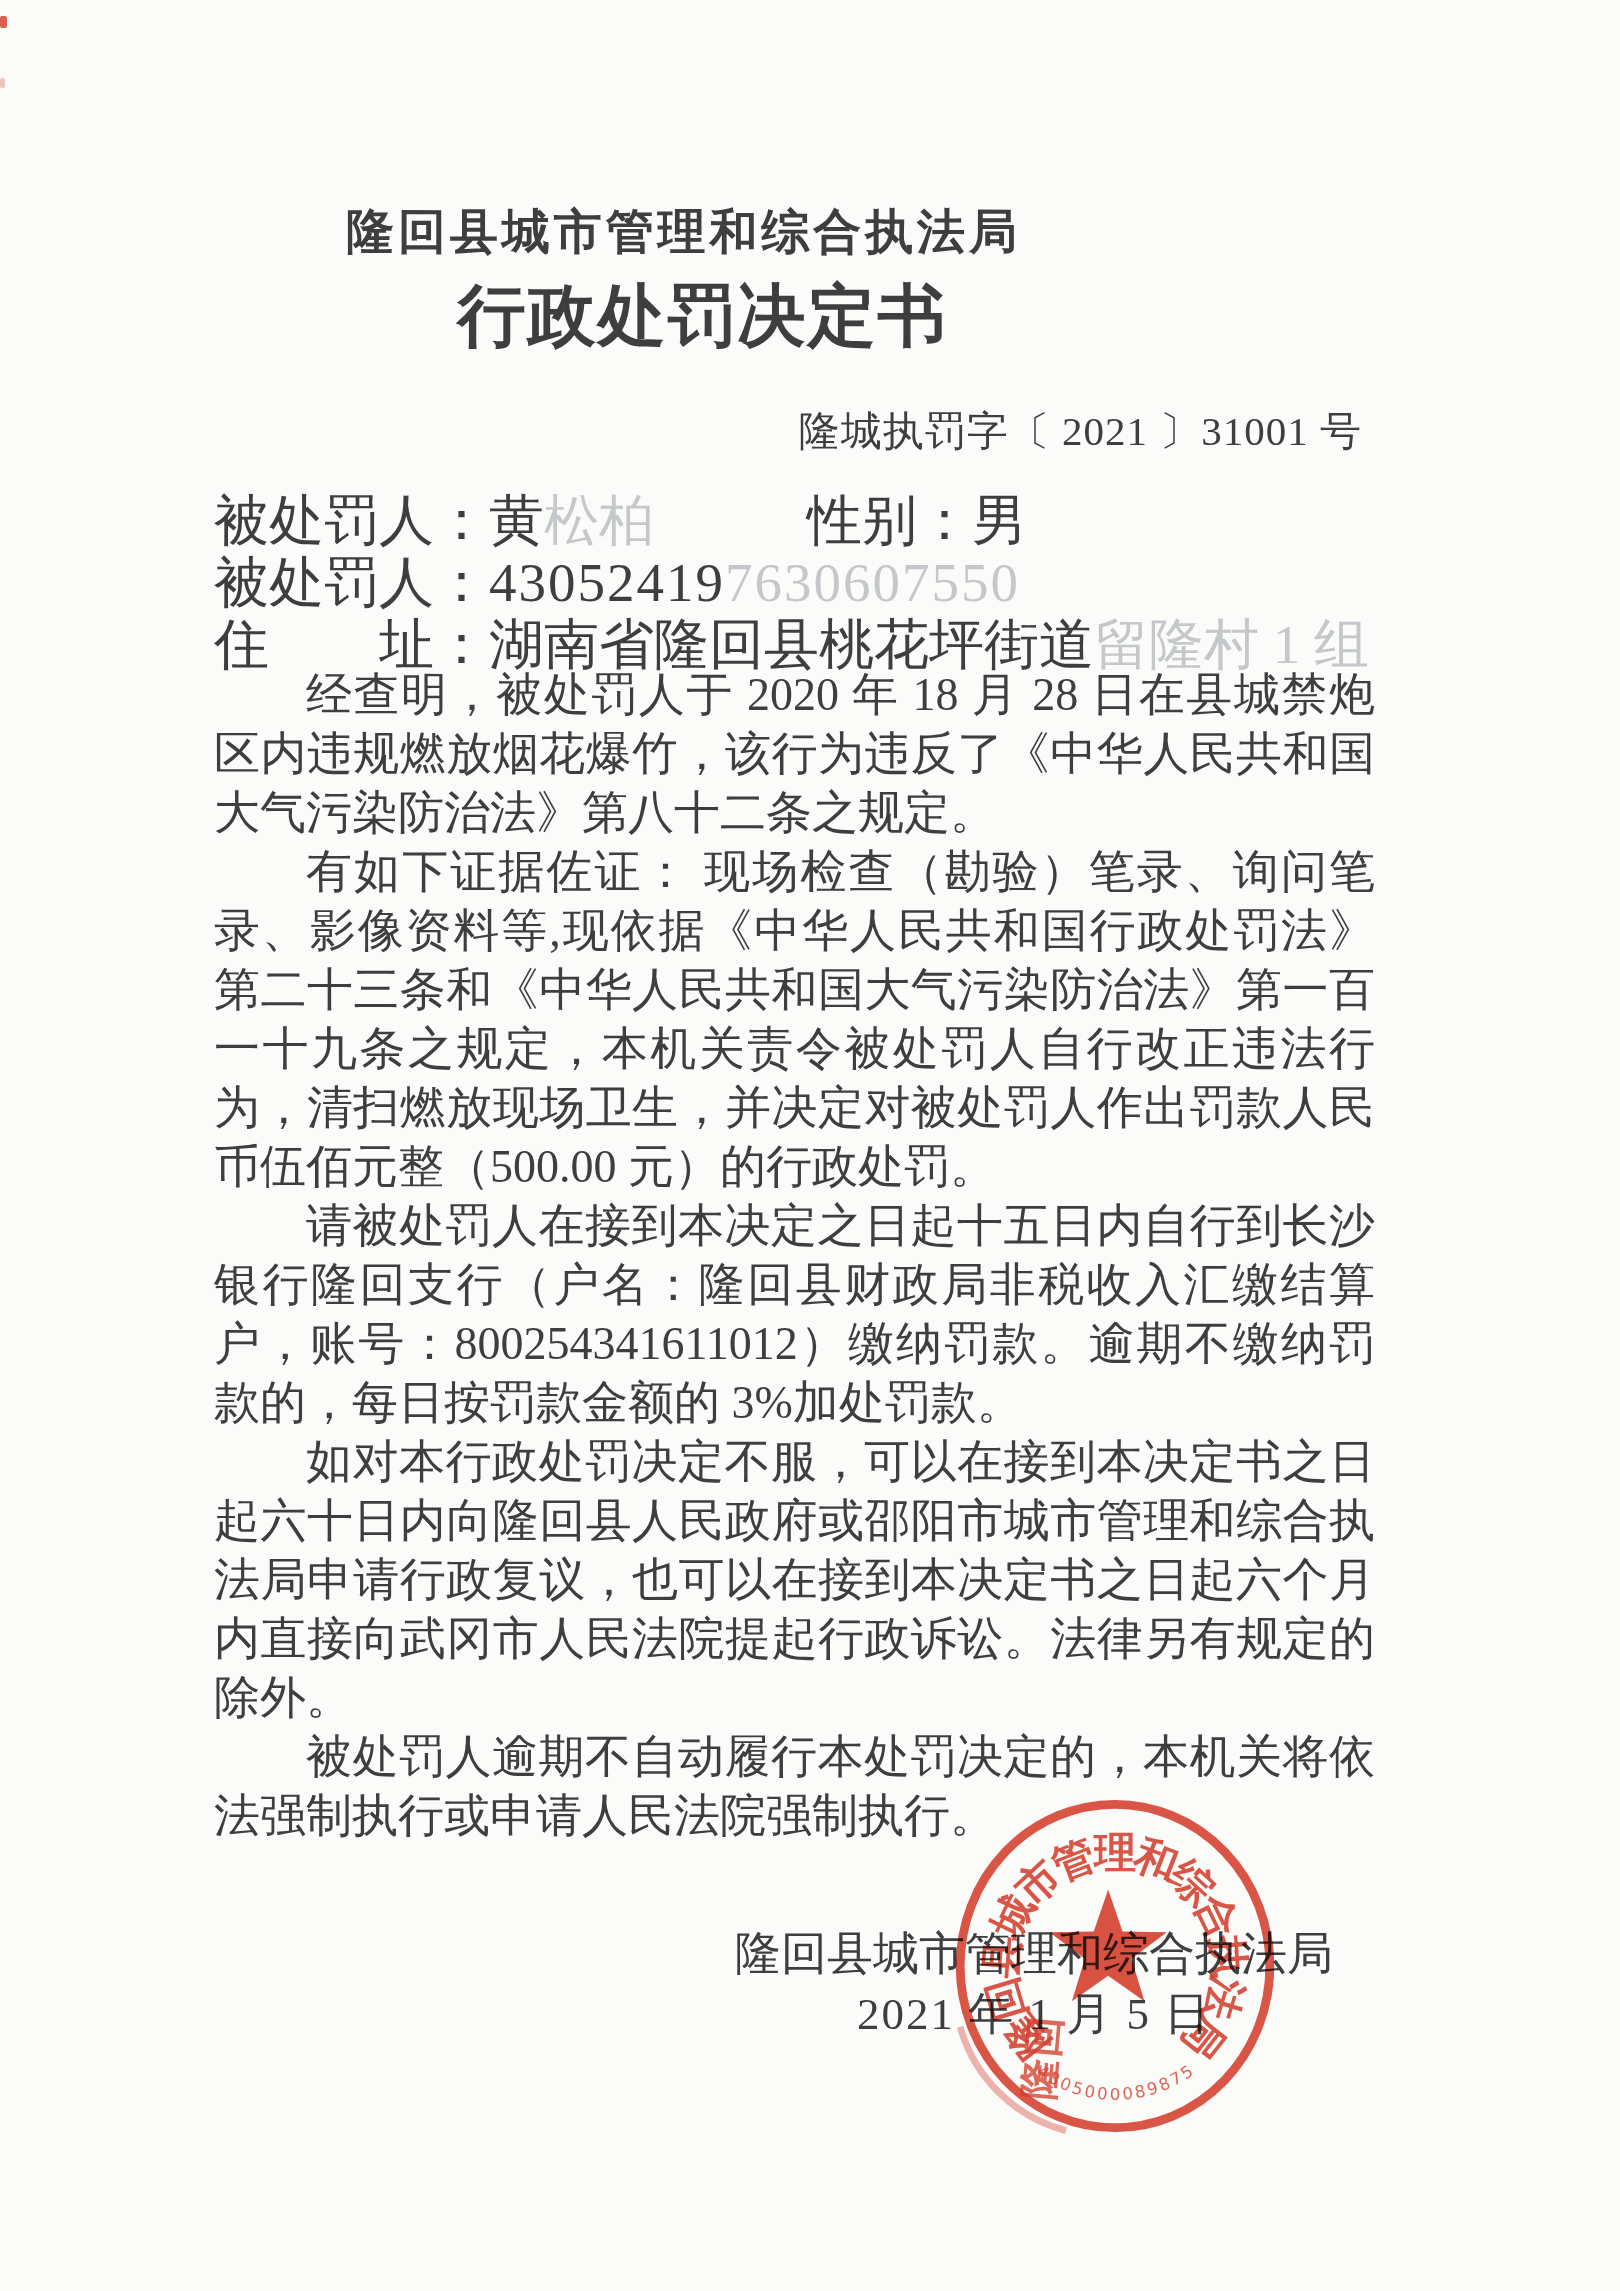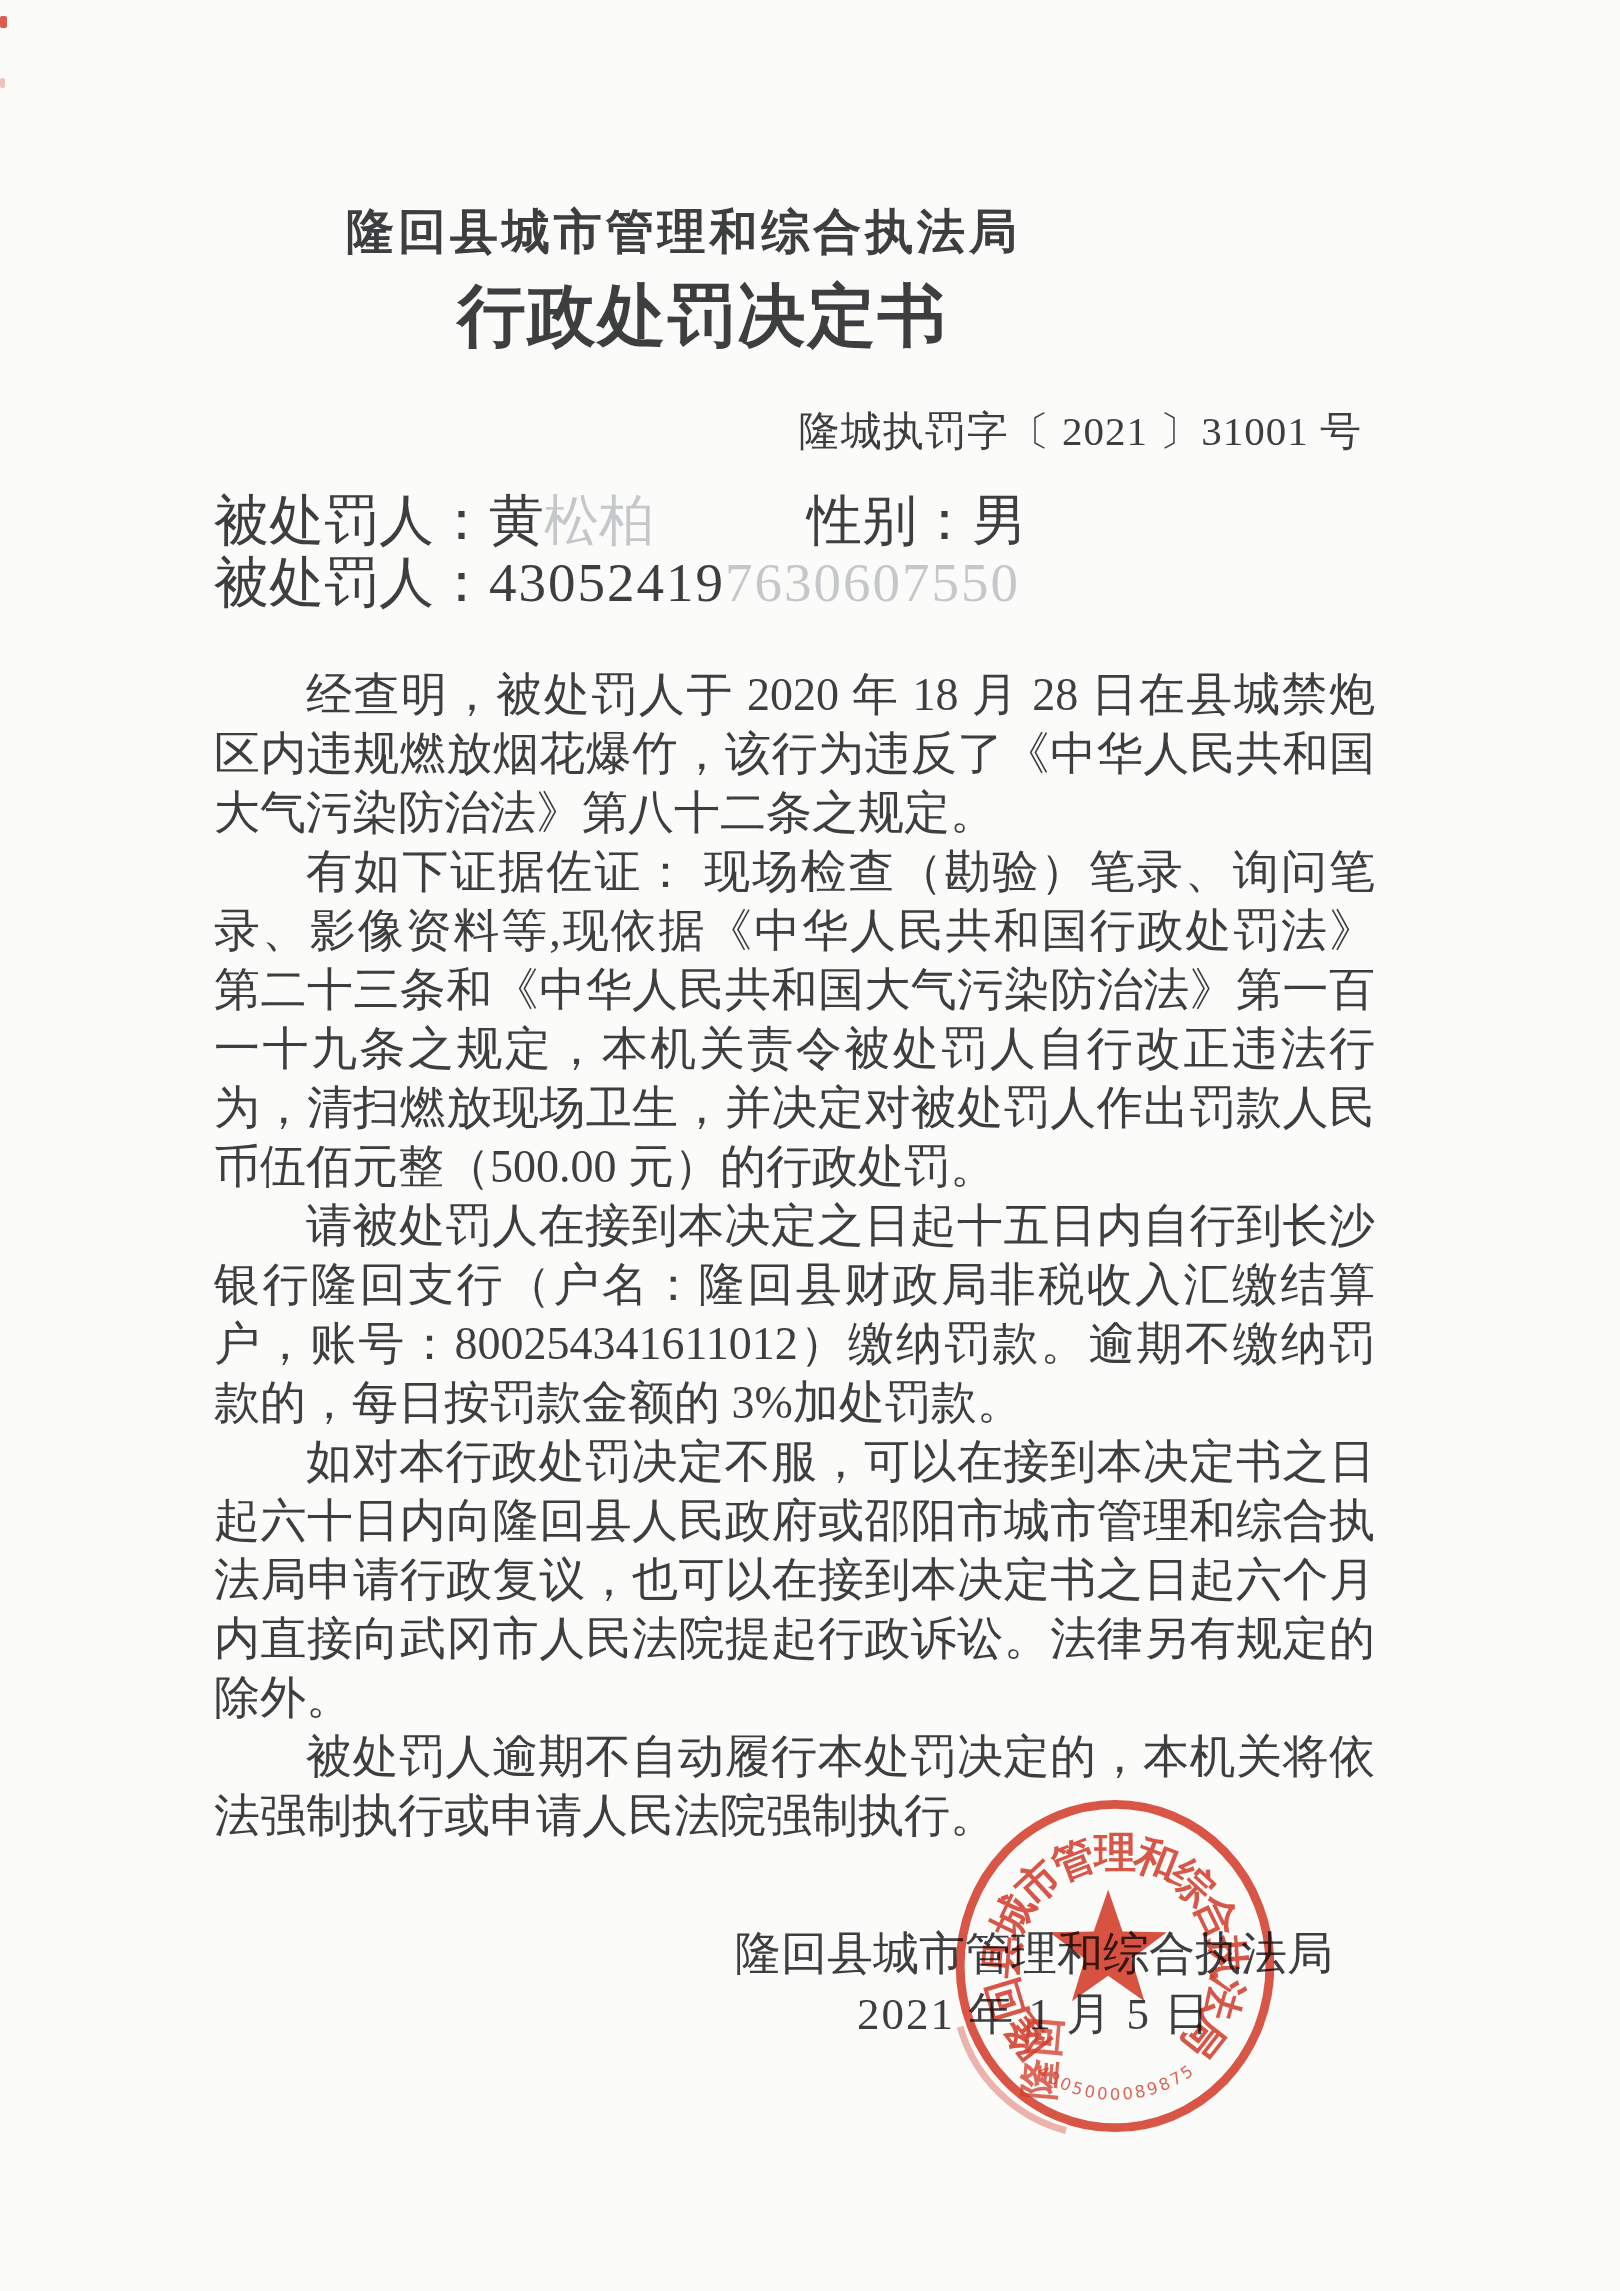--- a/index.html
+++ b/index.html
@@ -95,20 +95,23 @@
   <div class="info-block">
     <div class="info-row">
       <span>被处罚人：</span><span>黄</span><span class="faded">松柏</span>
       <span class="gender-group">
         <span>性别：</span><span>男</span>
       </span>
     </div>
     <div class="info-row">
       <span>被处罚人：</span><span class="id-digits">43052419</span><span class="id-digits faded">7630607550</span>
     </div>
+    <div class="info-row">
+      <span>住　　址：</span><span>湖南省隆回县桃花坪街道</span><span class="faded">留隆村 1 组</span>
+    </div>
   </div>
 
   <div class="body-block">
     <p>经查明，被处罚人于 2020 年 18 月 28 日在县城禁炮区内违规燃放烟花爆竹，该行为违反了《中华人民共和国大气污染防治法》第八十二条之规定。</p>
     <p>有如下证据佐证： 现场检查（勘验）笔录、询问笔录、影像资料等,现依据《中华人民共和国行政处罚法》第二十三条和《中华人民共和国大气污染防治法》第一百一十九条之规定，本机关责令被处罚人自行改正违法行为，清扫燃放现场卫生，并决定对被处罚人作出罚款人民币伍佰元整（500.00 元）的行政处罚。</p>
     <p>请被处罚人在接到本决定之日起十五日内自行到长沙银行隆回支行（户名：隆回县财政局非税收入汇缴结算户，账号：800254341611012）缴纳罚款。逾期不缴纳罚款的，每日按罚款金额的 3%加处罚款。</p>
     <p>如对本行政处罚决定不服，可以在接到本决定书之日起六十日内向隆回县人民政府或邵阳市城市管理和综合执法局申请行政复议，也可以在接到本决定书之日起六个月内直接向武冈市人民法院提起行政诉讼。法律另有规定的除外。</p>
     <p>被处罚人逾期不自动履行本处罚决定的，本机关将依法强制执行或申请人民法院强制执行。</p>
   </div>
 

